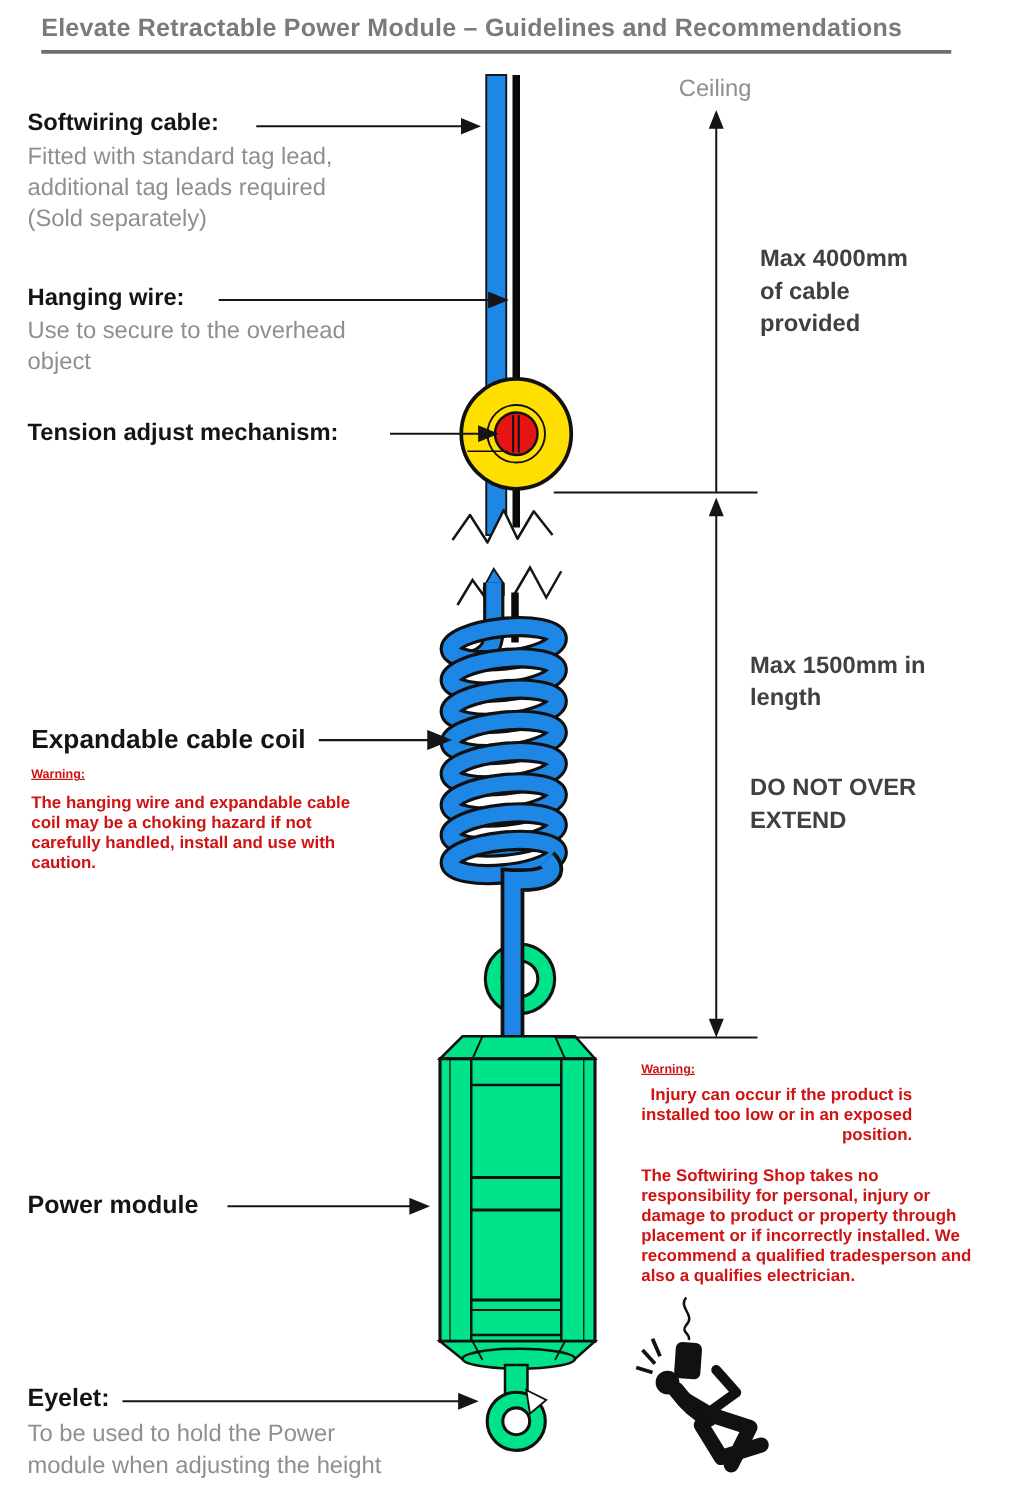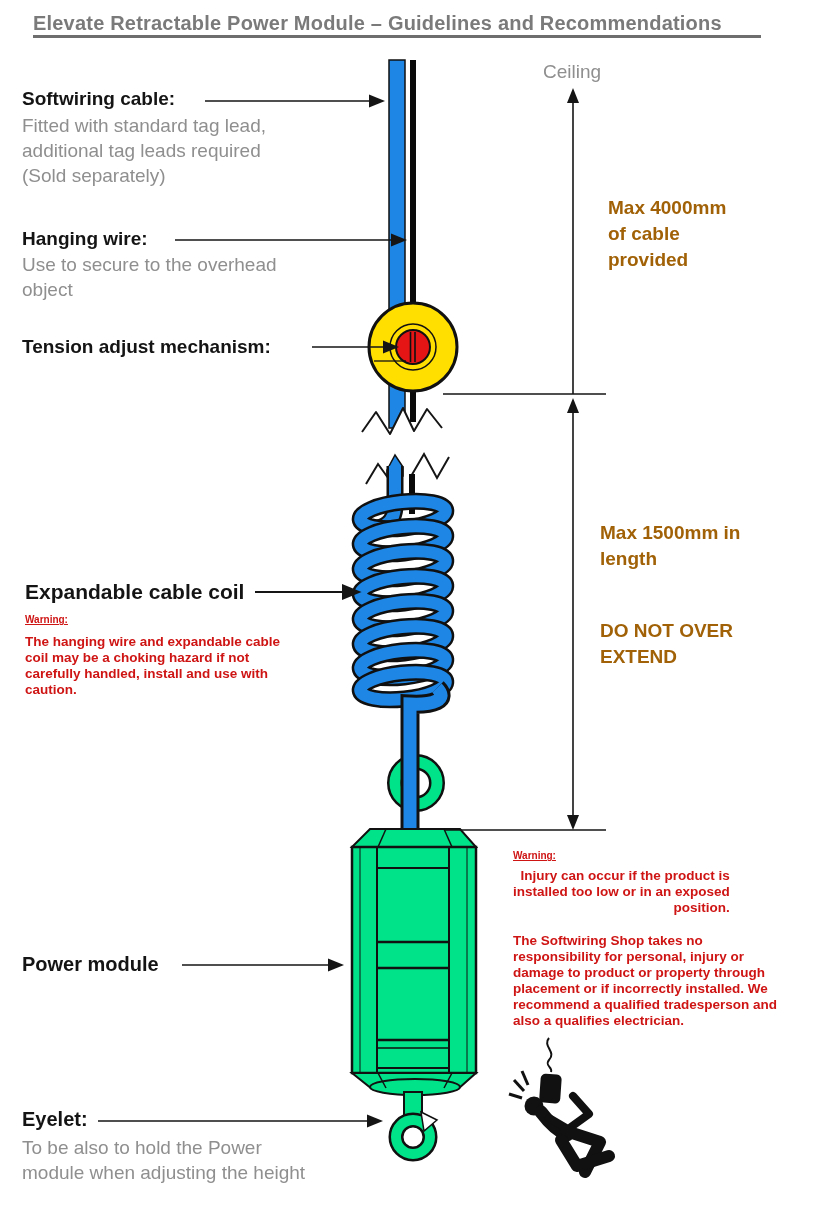--- a/index.html
+++ b/index.html
@@ -11,28 +11,29 @@
     overflow:hidden;
   }
   .art{position:absolute;left:0;top:0;}
   .txt{position:absolute;white-space:pre-line;}
   .title{
     left:33px;top:12px;
     font-size:20px;font-weight:bold;
     color:var(--title-gray);
     width:728px;
     border-bottom:3px solid #6e6e6e;
+    padding-bottom:5px;
     letter-spacing:0.2px;
   }
   .lbl-head{font-size:19px;font-weight:bold;color:var(--label-black);}
   .lbl-head-lg{font-size:21px;font-weight:bold;color:var(--label-black);}
   .lbl-body{font-size:19px;color:var(--body-gray);line-height:25px;}
   .red-head{font-size:10px;font-weight:bold;color:var(--warning-red);text-decoration:underline;}
   .red-body{font-size:13.5px;font-weight:bold;color:var(--warning-red);line-height:16px;}
-  .dim-txt{font-size:19px;font-weight:bold;color:#a16207;line-height:26px;}
+  .dim-txt{font-size:19px;font-weight:bold;color:#404040;line-height:26px;}
   .gray-txt{font-size:19px;color:var(--body-gray);}
 </style>
 </head>
 <body>
 
 <div class="page">
 
   <svg class="art" width="822" height="1207" viewBox="0 0 822 1207">
     <defs>
       <marker id="ah" markerWidth="11" markerHeight="9" refX="9" refY="4.5" orient="auto">
@@ -194,21 +195,21 @@
   <div class="txt lbl-head-lg" style="left:25px;top:580px;">Expandable cable coil</div>
   <div class="txt red-head" style="left:25px;top:614px;">Warning:</div>
   <div class="txt red-body" style="left:25px;top:634px;">The hanging wire and expandable cable
 coil may be a choking hazard if not
 carefully handled, install and use with
 caution.</div>
 
   <div class="txt lbl-head" style="left:22px;top:953px;font-size:20px;">Power module</div>
 
   <div class="txt lbl-head" style="left:22px;top:1108px;font-size:20px;">Eyelet:</div>
-  <div class="txt lbl-body" style="left:22px;top:1135px;">To be also to hold the Power
+  <div class="txt lbl-body" style="left:22px;top:1135px;">To be used to hold the Power
 module when adjusting the height</div>
 
   <div class="txt gray-txt" style="left:543px;top:61px;">Ceiling</div>
   <div class="txt dim-txt" style="left:608px;top:195px;">Max 4000mm
 of cable
 provided</div>
   <div class="txt dim-txt" style="left:600px;top:520px;">Max 1500mm in
 length</div>
   <div class="txt dim-txt" style="left:600px;top:618px;">DO NOT OVER
 EXTEND</div>

